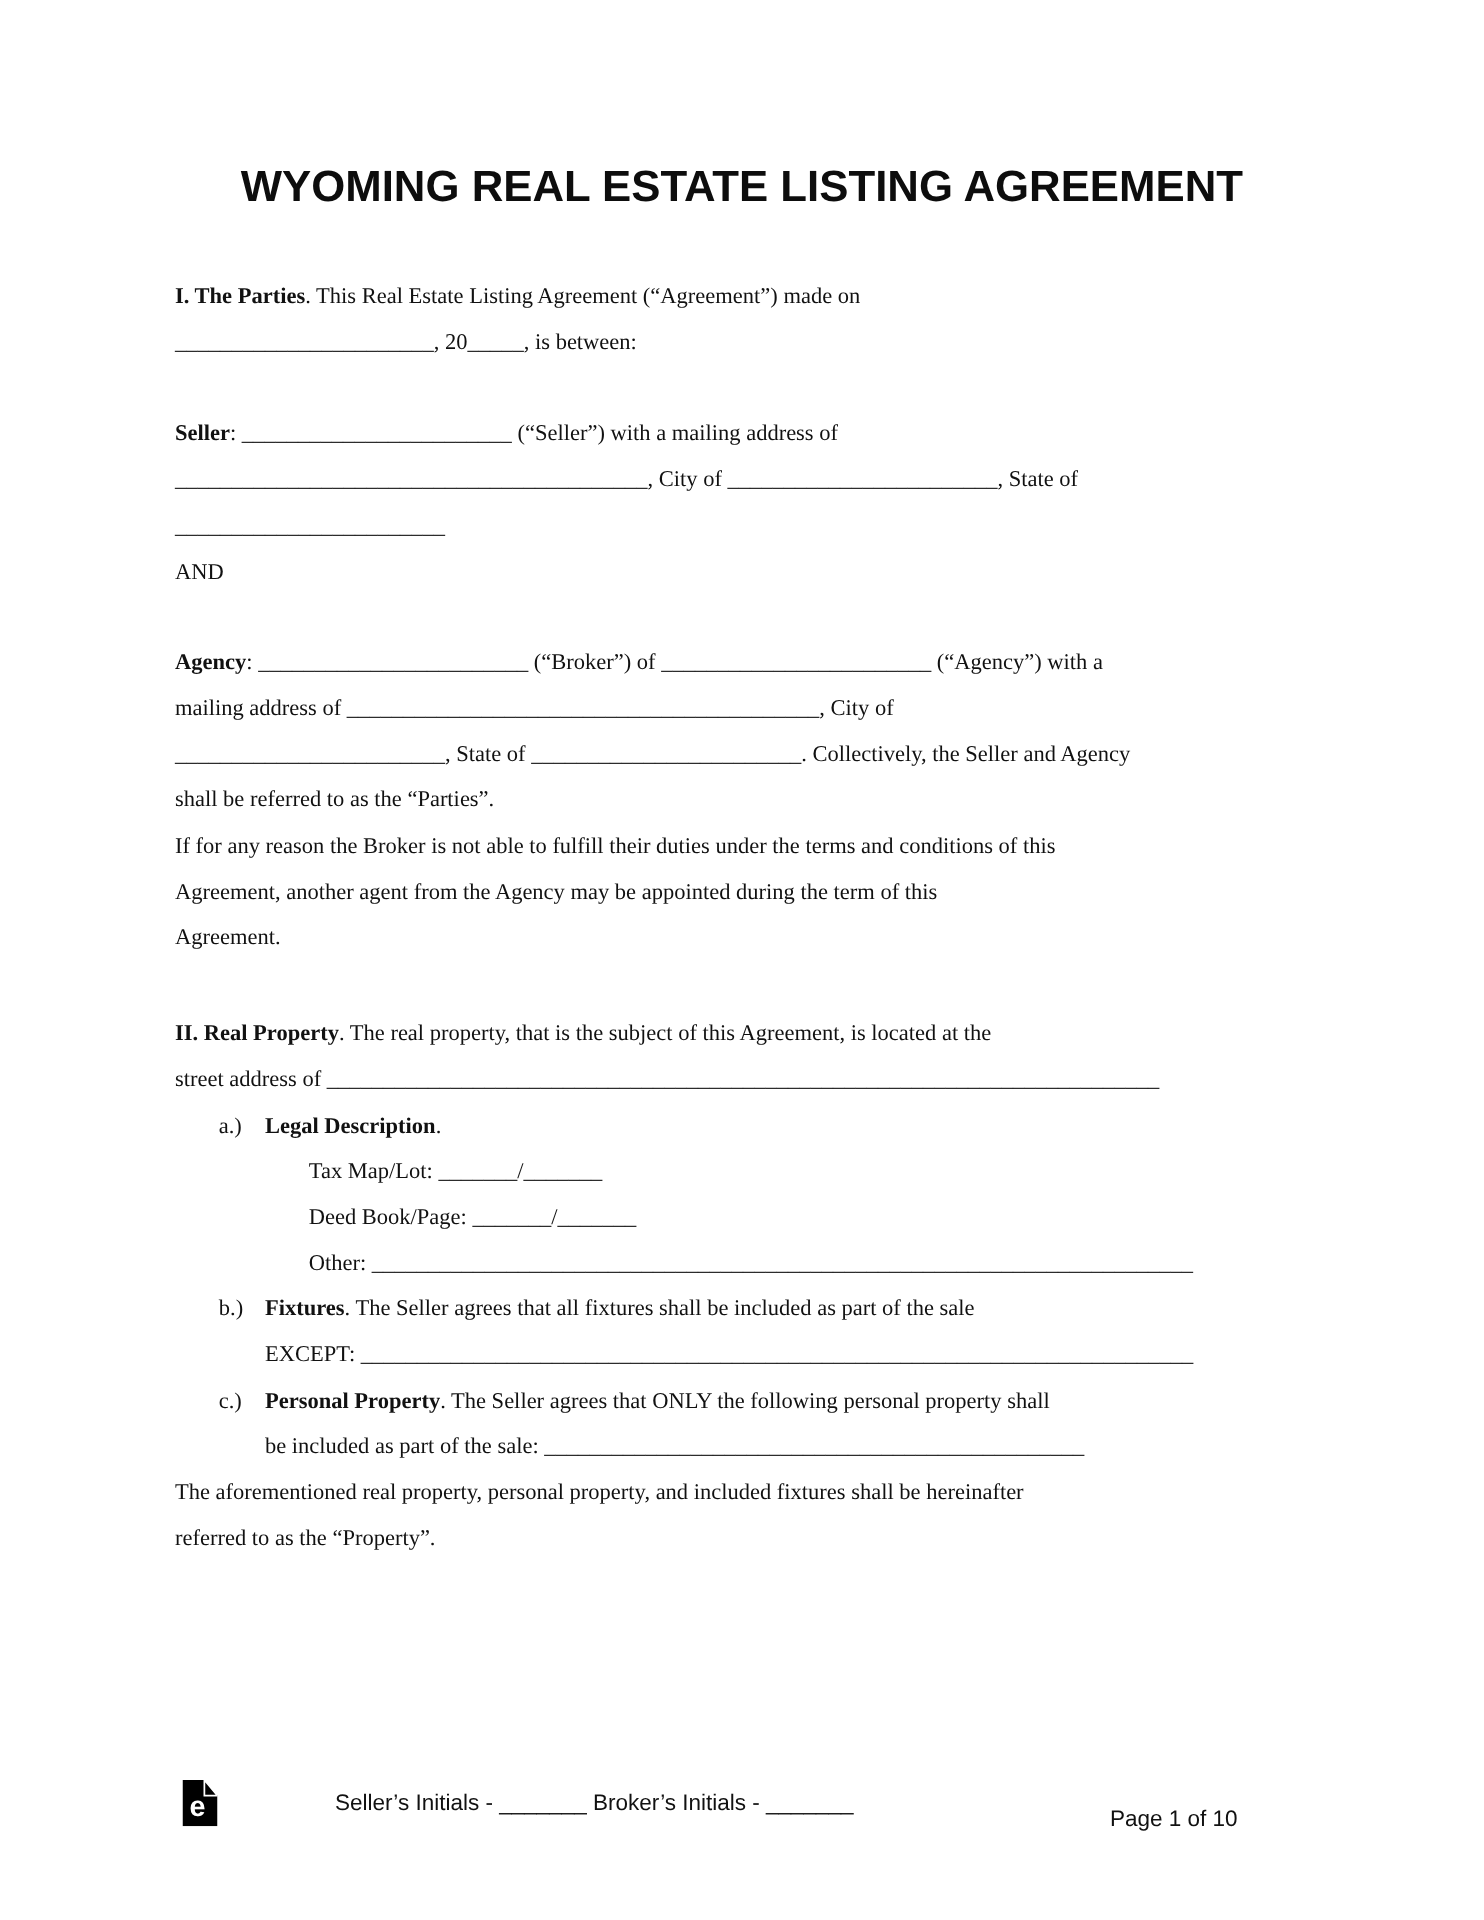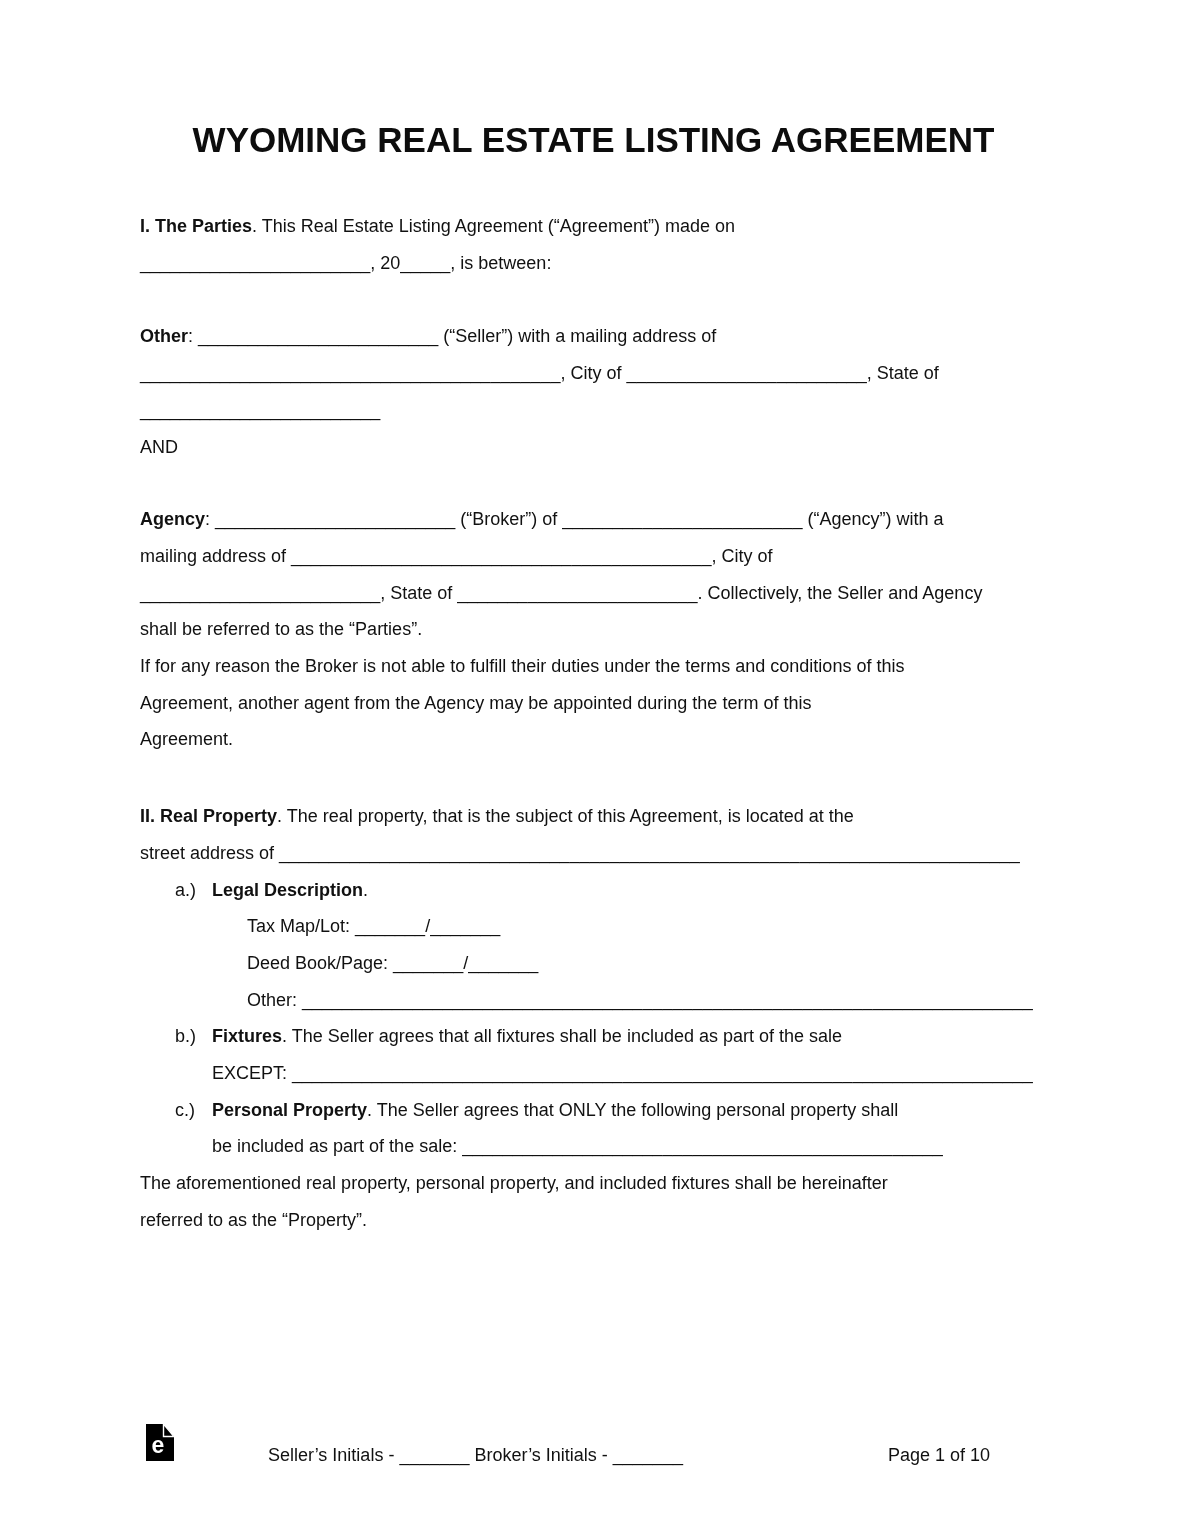--- a/index.html
+++ b/index.html
@@ -2,60 +2,60 @@
 <html><head>
 <meta charset="utf-8">
 <style>
   html,body{margin:0;padding:0;}
   body{
     width:1187px;height:1536px;background:#ffffff;position:relative;
     font-family:"Liberation Sans","DejaVu Sans",sans-serif;color:#111111;
     overflow:hidden;
   }
   .content{
-    position:absolute;left:140px;top:0;width:907px;
+    position:absolute;left:140px;top:10px;width:907px;
     font-size:18px;line-height:36.7px;
   }
   .doc-title{
     margin:120px 0 0 0;
     font-size:35px;line-height:40px;font-weight:bold;text-align:center;
     white-space:nowrap;color:#0d0d0d;
   }
-  .para{margin:0;}
+  .para{margin:0;font-family:Liberation Serif, serif;}
   .p1{margin-top:48px;}
   .p2{margin-top:37px;}
   .p-and{}
   .p3{margin-top:36px;}
   .p4{}
   .p5{margin-top:40px;}
   .p6{}
   .line{white-space:nowrap;}
   .b{font-weight:bold;}
   .li{position:relative;padding-left:72px;}
   .marker{position:absolute;left:35px;top:0;}
   .sub{padding-left:107px;}
   .footer{position:absolute;left:140px;top:1424px;width:907px;height:60px;font-size:18px;}
   .logo{position:absolute;left:6px;top:0;width:28px;height:37px;}
-  .footer-initials{position:absolute;left:128px;top:20px;line-height:22px;white-space:nowrap;}
+  .footer-initials{position:absolute;left:128px;top:7px;line-height:22px;white-space:nowrap;}
   .footer-page{position:absolute;left:700px;top:20px;line-height:22px;white-space:nowrap;margin-left:48px;}
 </style>
 </head>
 <body>
 
 <div class="content">
 
   <h1 class="doc-title">WYOMING REAL ESTATE LISTING AGREEMENT</h1>
 
   <div class="para p1">
     <div class="line"><span class="b">I. The Parties</span><span>. This Real Estate Listing Agreement (“Agreement”) made on</span></div>
     <div class="line">_______________________, 20_____, is between:</div>
   </div>
 
   <div class="para p2">
-    <div class="line"><span class="b">Other</span><span>: ________________________ (“Seller”) with a mailing address of</span></div>
+    <div class="line"><span class="b">Seller</span><span>: ________________________ (“Seller”) with a mailing address of</span></div>
     <div class="line">__________________________________________, City of ________________________, State of</div>
     <div class="line">________________________</div>
   </div>
 
   <div class="para p-and">
     <div class="line">AND</div>
   </div>
 
   <div class="para p3">
     <div class="line"><span class="b">Agency</span><span>: ________________________ (“Broker”) of ________________________ (“Agency”) with a</span></div>

